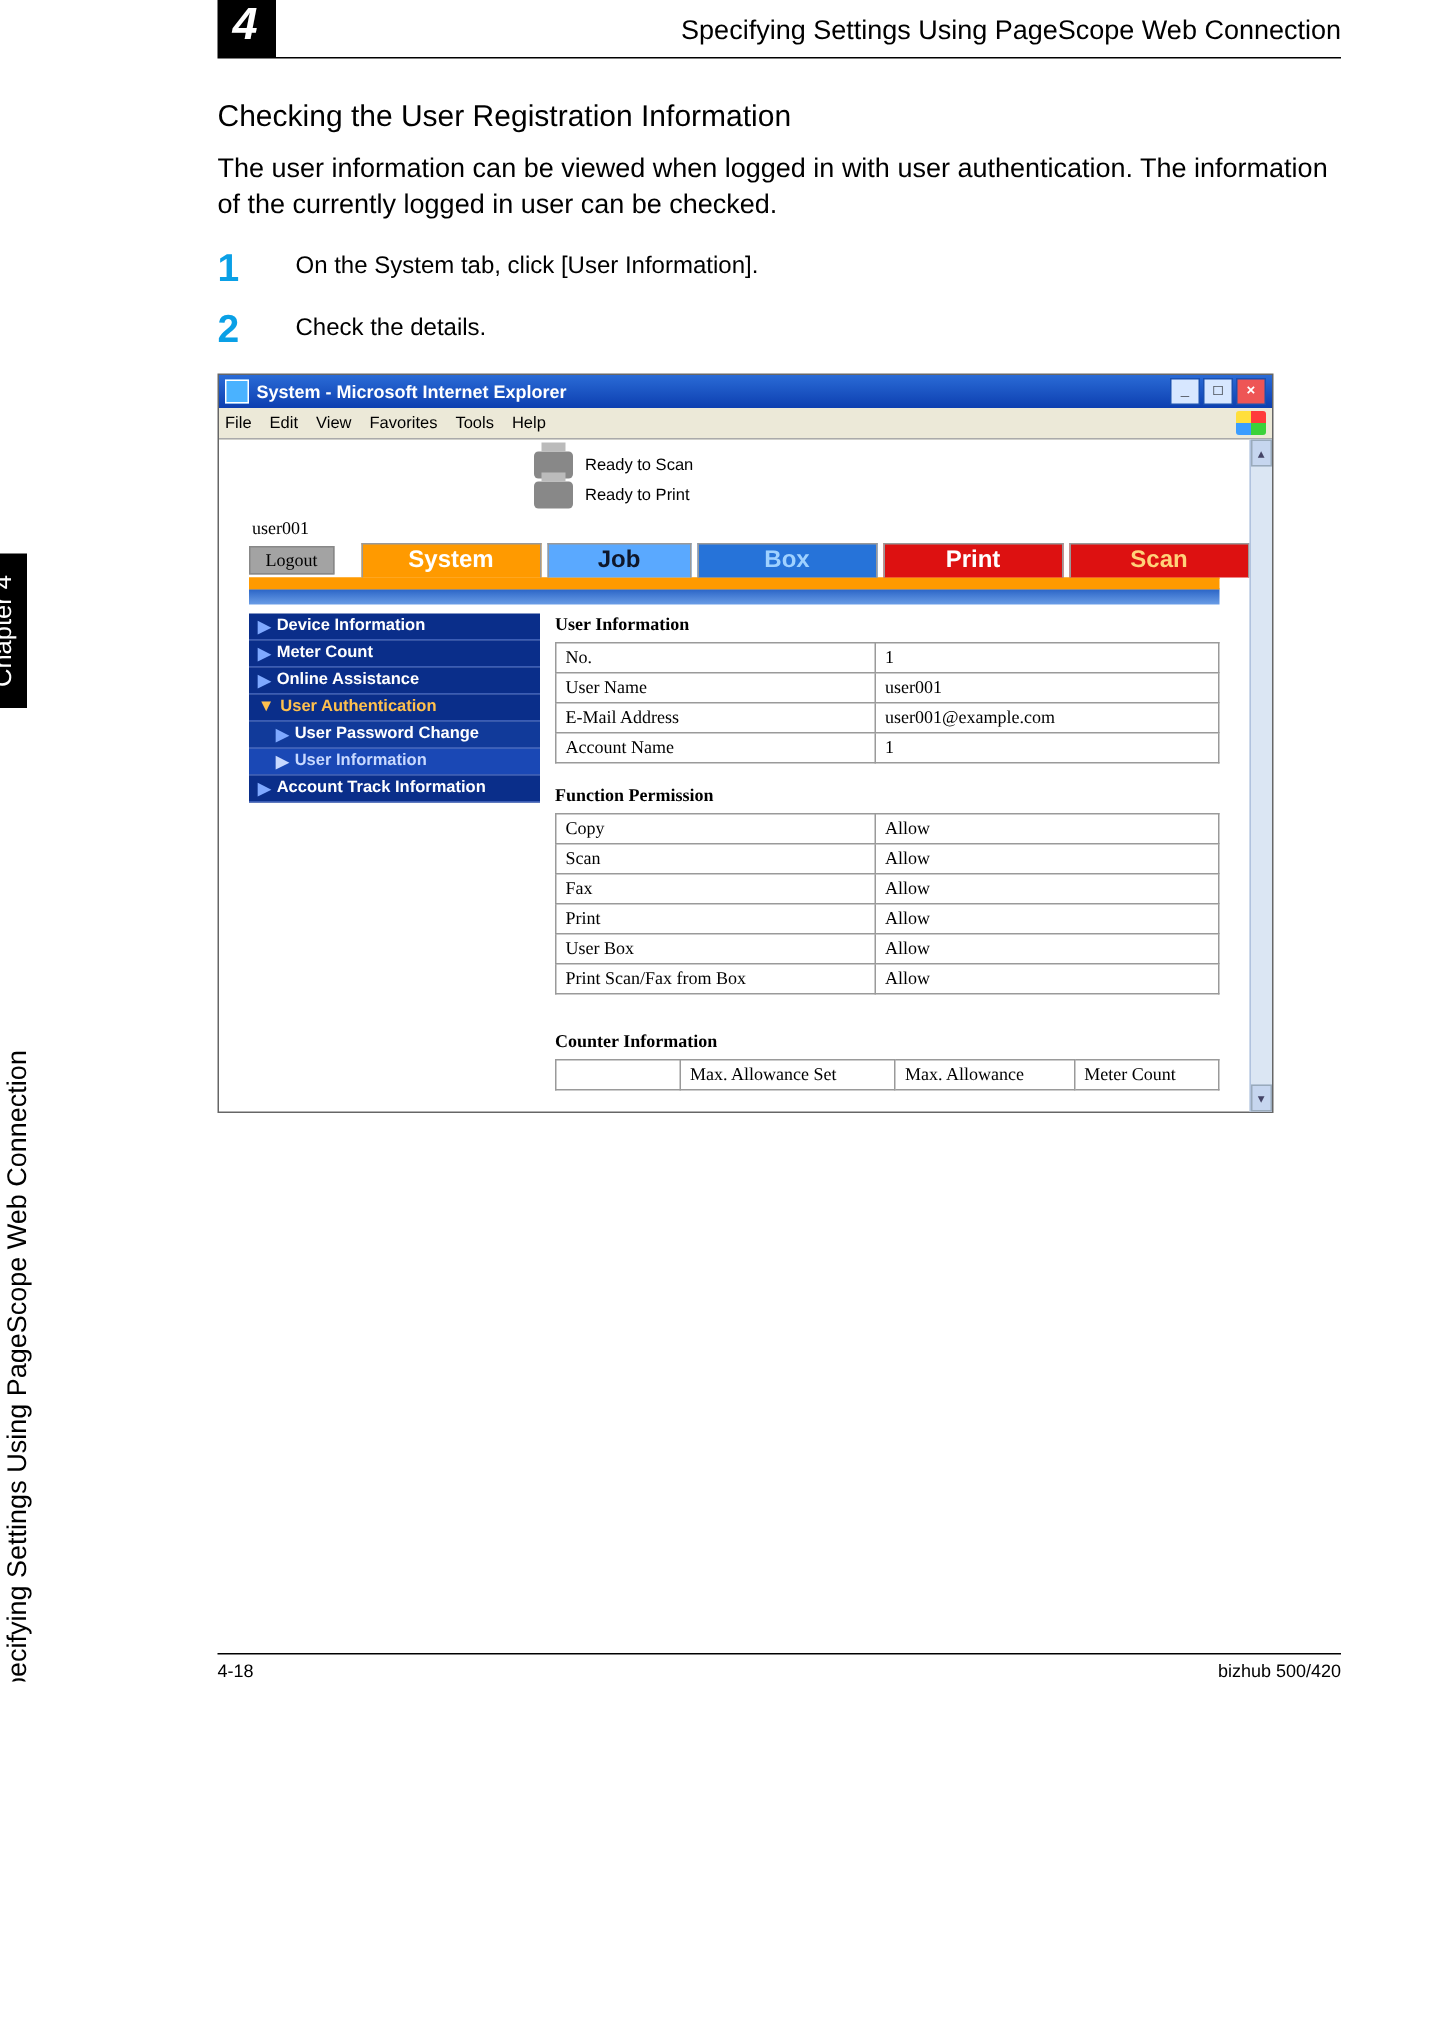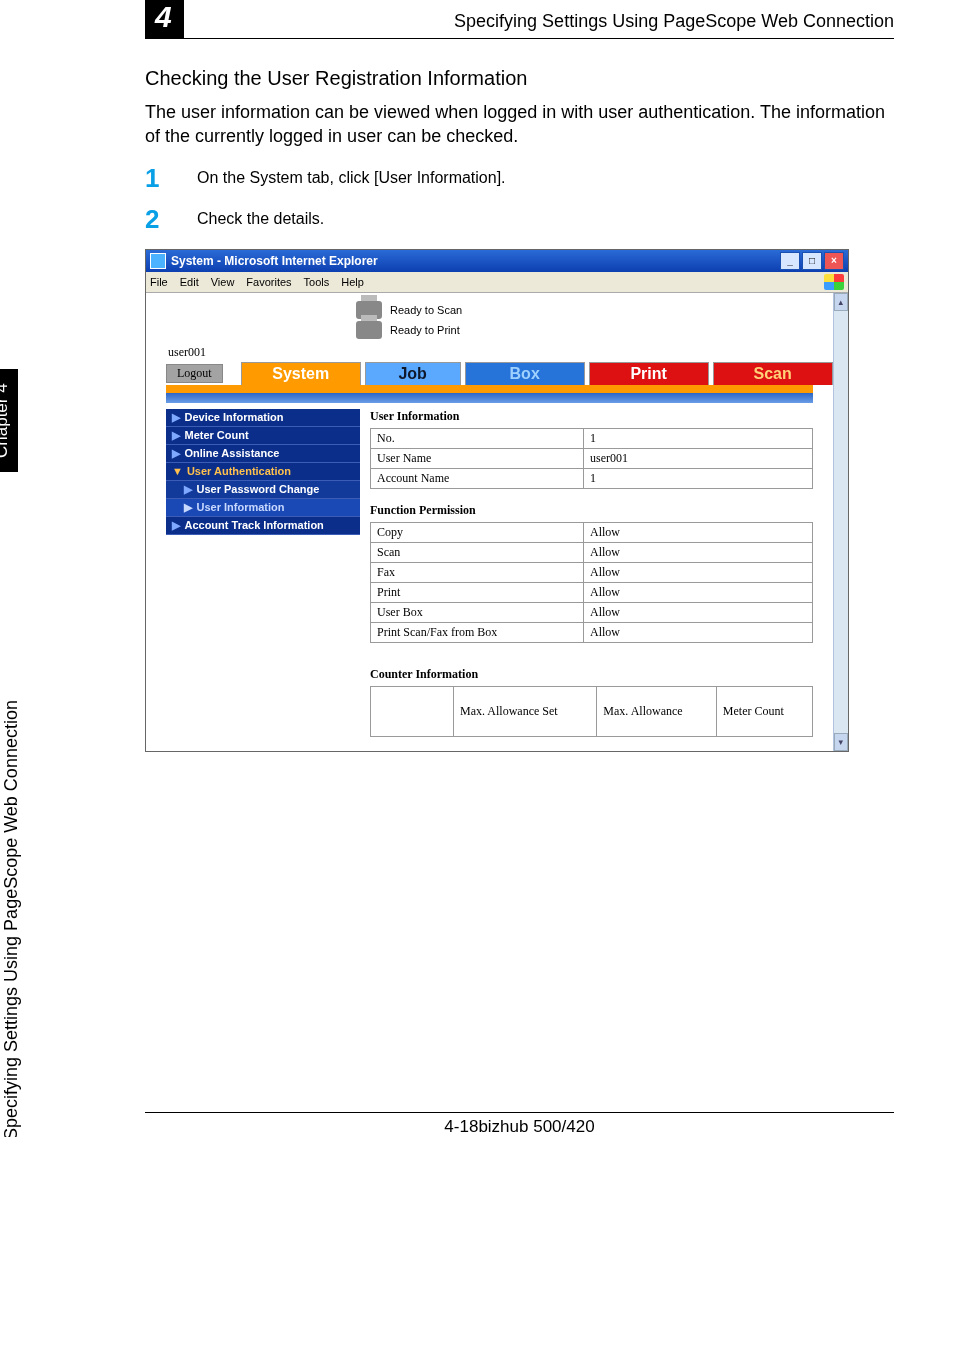--- a/index.html
+++ b/index.html
@@ -47,24 +47,24 @@
 .navitem{background:#0a2e8a;color:#fff;font-size:11px;height:17px;display:flex;align-items:center;padding-left:6px;border-bottom:1px solid #3b5db5;font-family:Verdana,Arial,sans-serif;font-weight:bold}
 .navitem .tri{margin-right:4px;color:#7fa9ff}
 .navitem.ind{padding-left:18px;background:#113a9a}
 .navitem.sel{background:#1a48b5}
 .navitem.sel span{color:#c8d9ff}
 .rightpane{flex:1;font-family:serif;font-size:12px}
 .rp-h{font-weight:bold;margin:0 0 4px 0}
 .tbl{border-collapse:collapse;width:100%}
 .tbl td{border:1px solid #9a9a9a;padding:2px 6px;font-size:12px}
 .tbl td:first-child{width:200px}
-.ci-tbl td{border:1px solid #9a9a9a;padding:17px 6px;font-size:12px}
+.ci-tbl td{border:1px solid #9a9a9a;padding:2px 6px;font-size:12px}
 .scroll{width:16px;background:#dbe6f3;border-left:1px solid #b0c2de;display:flex;flex-direction:column;justify-content:space-between}
 .sbtn{height:16px;background:#c6d6ef;border:1px solid #9ab;display:flex;align-items:center;justify-content:center;font-size:9px;color:#446}
-.footer-rule{border-top:1px solid #000;margin:360px 60px 0 145px;display:flex;justify-content:center;font-size:17px;padding-top:4px}
+.footer-rule{border-top:1px solid #000;margin:360px 60px 0 145px;display:flex;justify-content:space-between;font-size:12px;padding-top:4px}
 </style>
 </head>
 <body>
 
 <div class="page">
   <div class="sidebar-tab">
     <div class="side-chap">Chapter 4</div>
     <div class="side-text">Specifying Settings Using PageScope Web Connection</div>
   </div>
 
@@ -164,20 +164,24 @@
                   <tbody>
                       <tr>
                         <td>No.</td>
                         <td>1</td>
                       </tr>
                   <tr>
                         <td>User Name</td>
                         <td>user001</td>
                       </tr>
                   <tr>
+                        <td>E-Mail Address</td>
+                        <td>user001@example.com</td>
+                      </tr>
+                  <tr>
                         <td>Account Name</td>
                         <td>1</td>
                       </tr>
                 </tbody>
                   </table>
                 <div class="rp-h" style="margin-top:14px">Function Permission</div>
                 <table class="tbl">
                   <tbody>
                       <tr>
                         <td>Copy</td>

